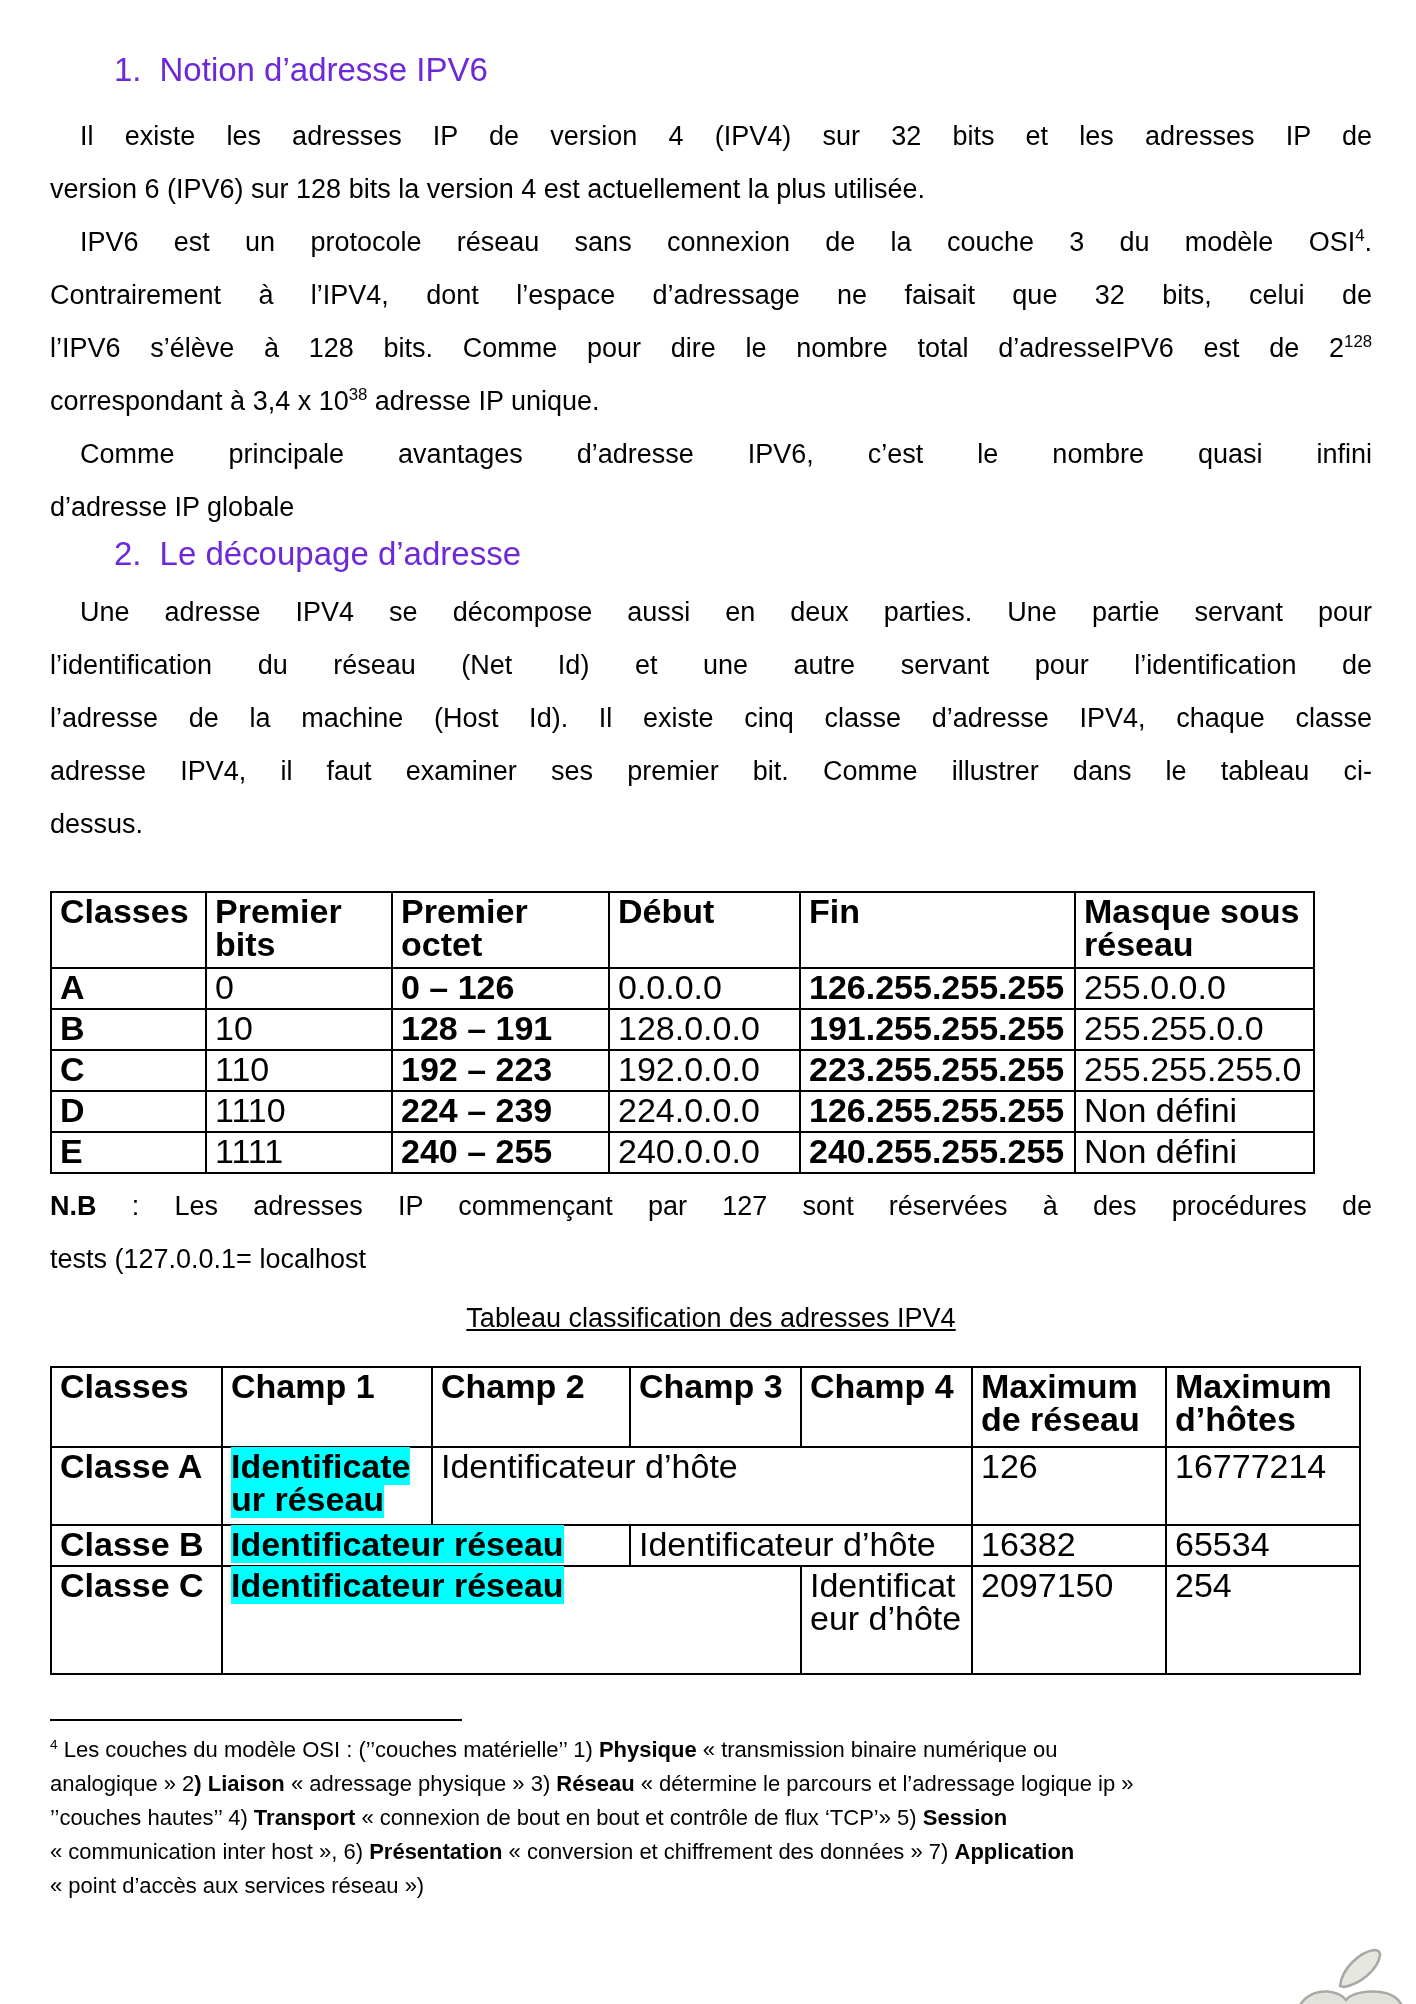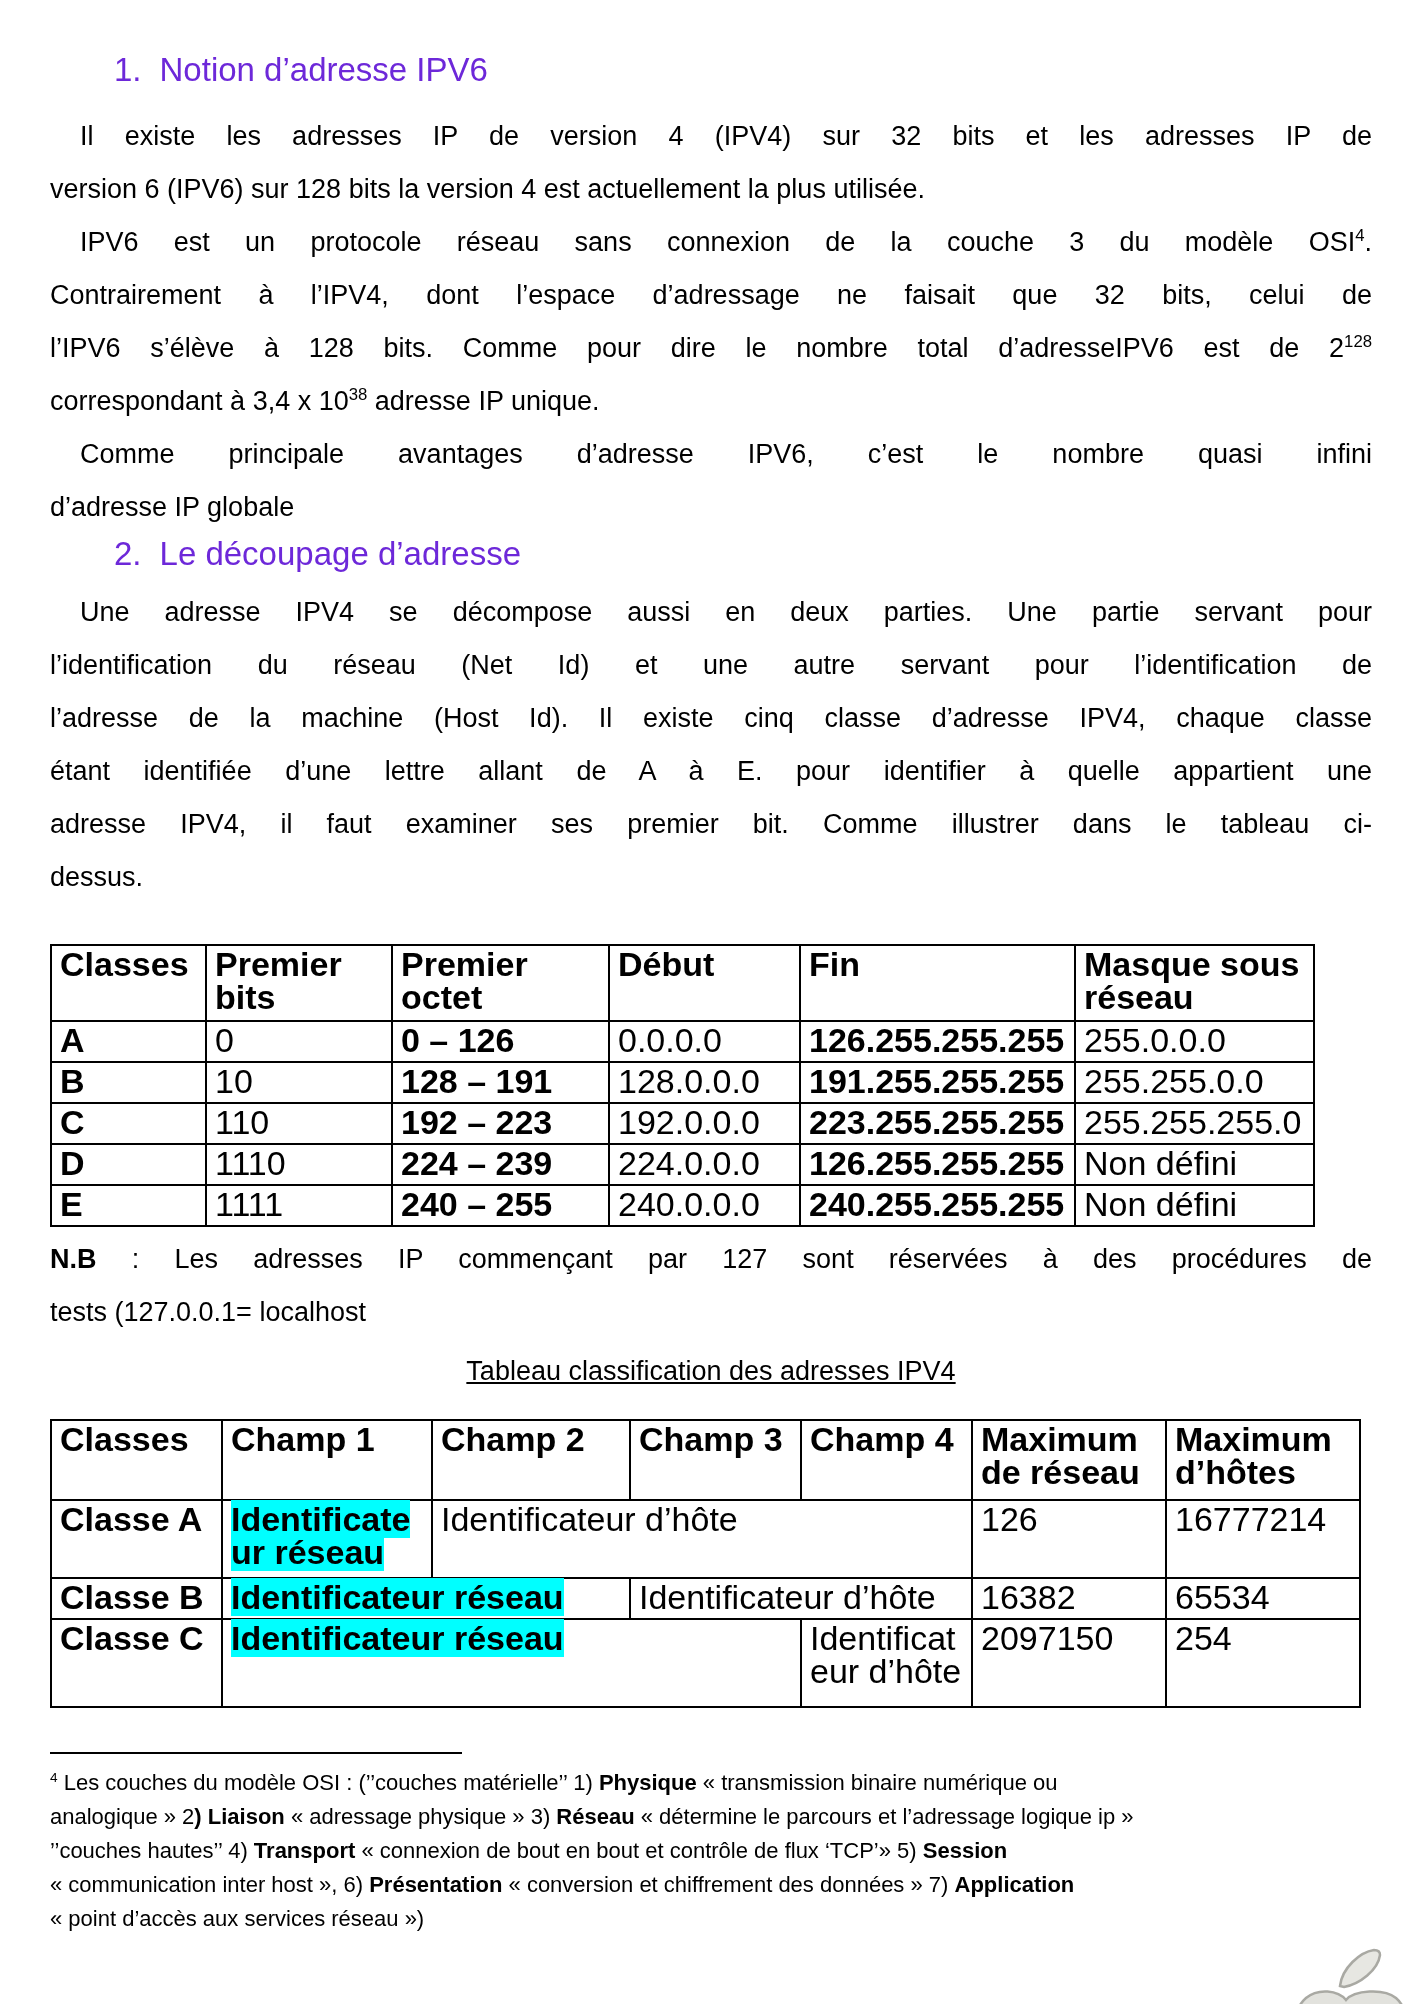--- a/index.html
+++ b/index.html
@@ -51,21 +51,21 @@
   th { font-weight: bold; }
   .tbl1 { width: 1263px; margin-top: 40px; }
   .tbl1 .h-row { height: 76px; }
   .tbl1 .d-row { height: 38px; }
   .tbl1 td.c0, .tbl1 td.c2, .tbl1 td.c4 { font-weight: bold; }
 
   .tbl2 { width: 1309px; margin-top: 28px; }
   .tbl2 .h-row { height: 80px; }
   .tbl2 .row-a { height: 78px; }
   .tbl2 .row-b { height: 38px; }
-  .tbl2 .row-c { height: 88px; }
+  .tbl2 .row-c { height: 108px; }
   .tbl2 td.label { font-weight: bold; }
   .hl { background: #00FFFF; font-weight: bold; }
 
   
   .nb-block { margin-top: 6px; }
 
   
   .caption {
     font-size: 27px;
     font-weight: normal;
@@ -110,21 +110,20 @@
   </div>
 
   <div class="heading heading2">
     <span class="num">2.</span><span>Le découpage d’adresse</span>
   </div>
 
   <div class="para">
     <div class="jline first">Une adresse IPV4 se décompose aussi en deux parties. Une partie servant pour</div>
     <div class="jline">l’identification du  réseau (Net Id) et une autre servant pour l’identification de</div>
     <div class="jline">l’adresse de la machine (Host Id). Il existe cinq classe d’adresse IPV4, chaque classe</div>
-    <div class="jline">étant identifiée d’une lettre allant de A à E. pour identifier à quelle appartient une</div>
     <div class="jline">adresse IPV4, il faut examiner ses premier bit. Comme illustrer dans le tableau ci-</div>
     <div class="jline last">dessus.</div>
   </div>
 
   <table class="tbl1">
     <colgroup>
       <col style="width:155px">
         <col style="width:186px">
         <col style="width:217px">
       <col style="width:191px">

